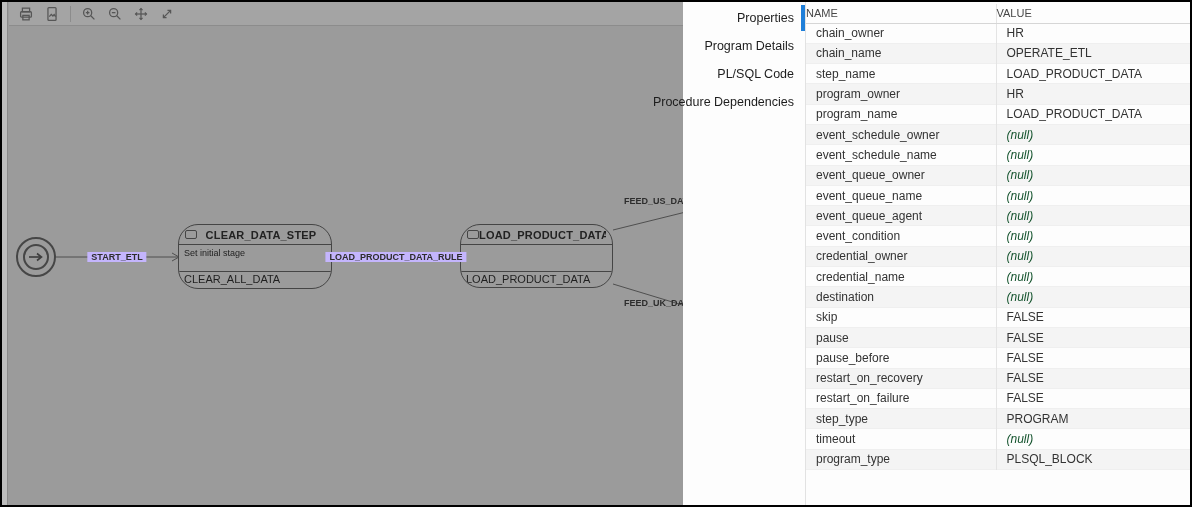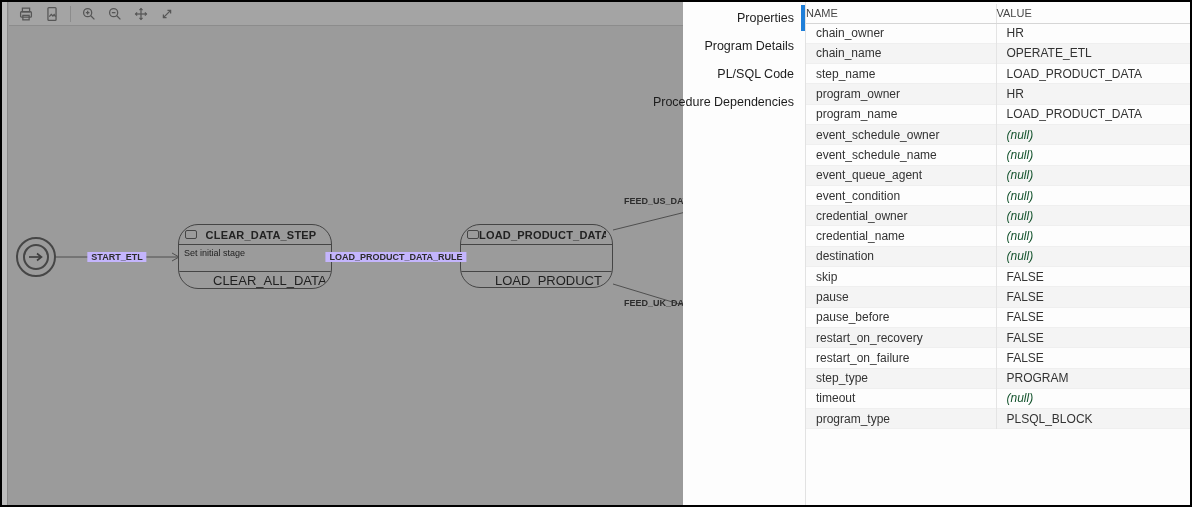--- a/index.html
+++ b/index.html
@@ -59,21 +59,21 @@
     flex:none;
   }
   .node-title {
     flex:1; text-align:center; font-size:11px; font-weight:bold;
     color:#222; letter-spacing:.2px; white-space:nowrap; overflow:hidden;
   }
   .node-body {
     height:27px; border-bottom:1.5px solid #454545;
     font-size:9px; color:#1f1f1f; padding:3px 5px;
   }
-  .node-footer { height:14px; font-size:13px; color:#1f1f1f; padding:1px 5px;margin-left:29px; }
+  .node-footer { height:14px; font-size:11px; color:#1f1f1f; padding:1px 5px; }
 
   .edge-label {
     position:absolute; font-size:9px; font-weight:bold; color:#2d2d2d;
     white-space:nowrap; line-height:10px;
   }
   .edge-label.on-line { background:#c4b5fd; padding:0 4px; transform:translate(-50%,-50%); }
 
   
   .panel {
     position:absolute; left:683px; top:2px; width:507px; height:503px;
@@ -250,20 +250,28 @@
             </tr>
             <tr>
               <td>event_schedule_owner</td>
               <td class="null">(null)</td>
             </tr>
             <tr>
               <td>event_schedule_name</td>
               <td class="null">(null)</td>
             </tr>
             <tr>
+              <td>event_queue_owner</td>
+              <td class="null">(null)</td>
+            </tr>
+            <tr>
+              <td>event_queue_name</td>
+              <td class="null">(null)</td>
+            </tr>
+            <tr>
               <td>event_queue_agent</td>
               <td class="null">(null)</td>
             </tr>
             <tr>
               <td>event_condition</td>
               <td class="null">(null)</td>
             </tr>
             <tr>
               <td>credential_owner</td>
               <td class="null">(null)</td>

